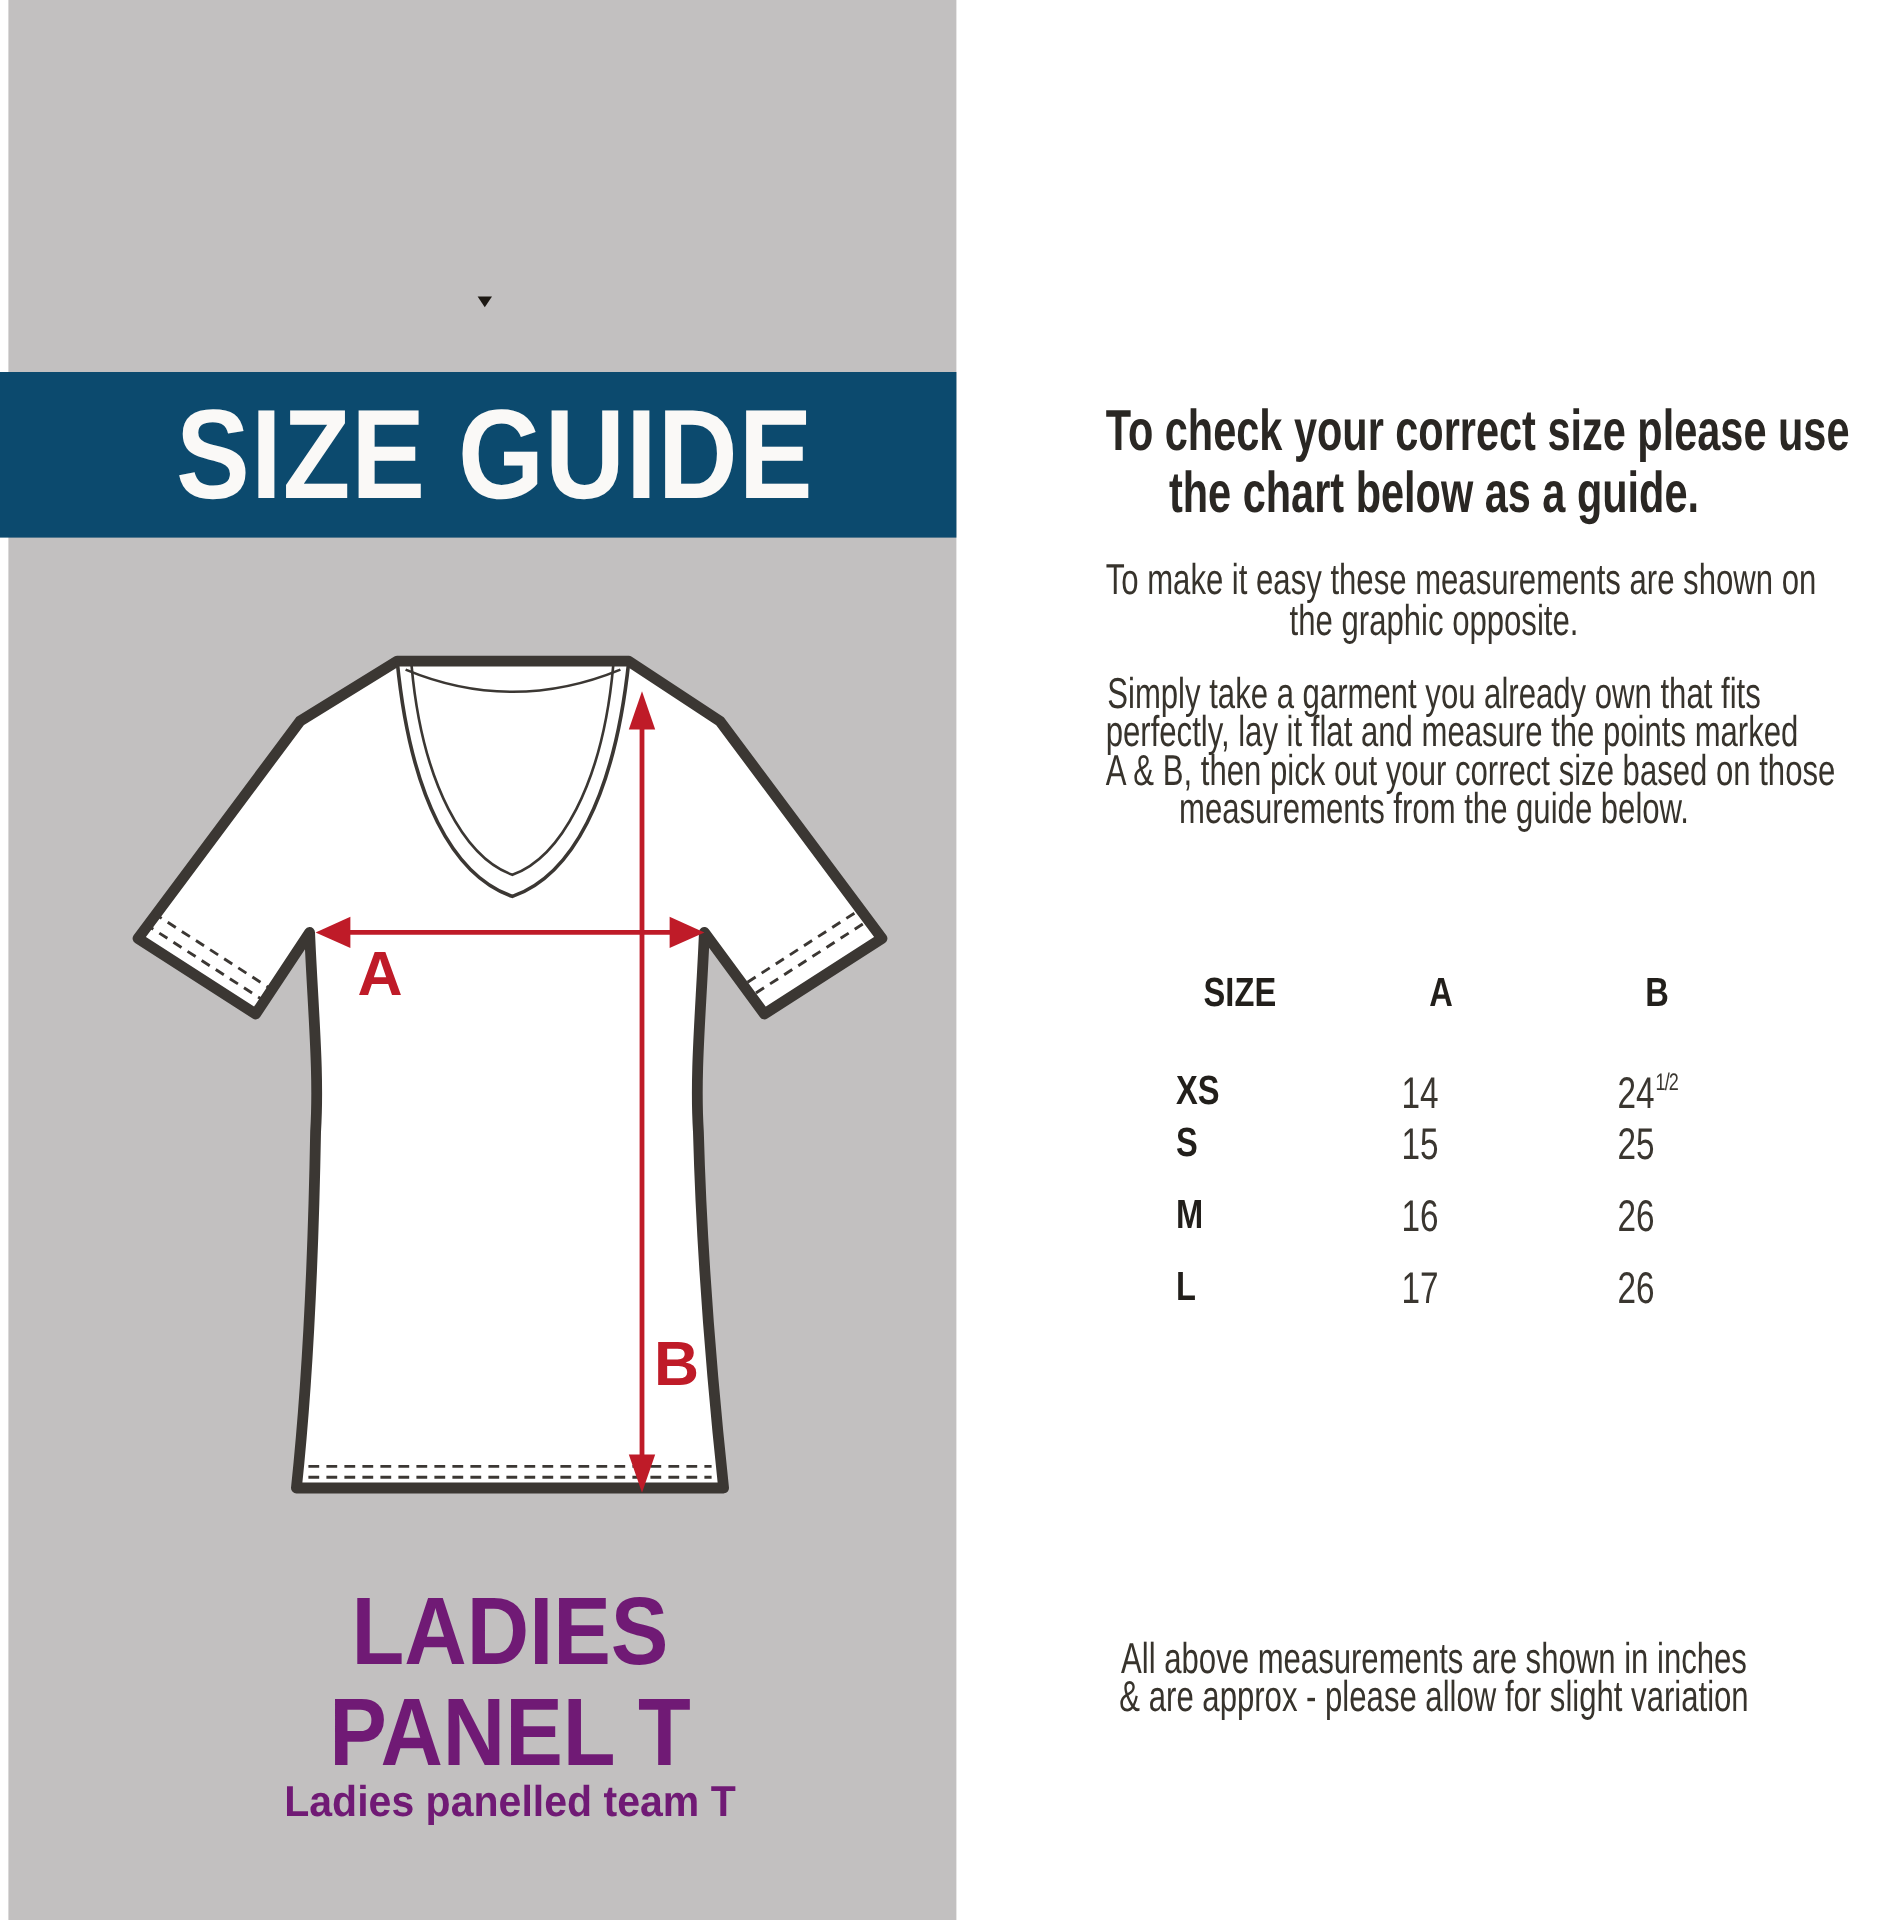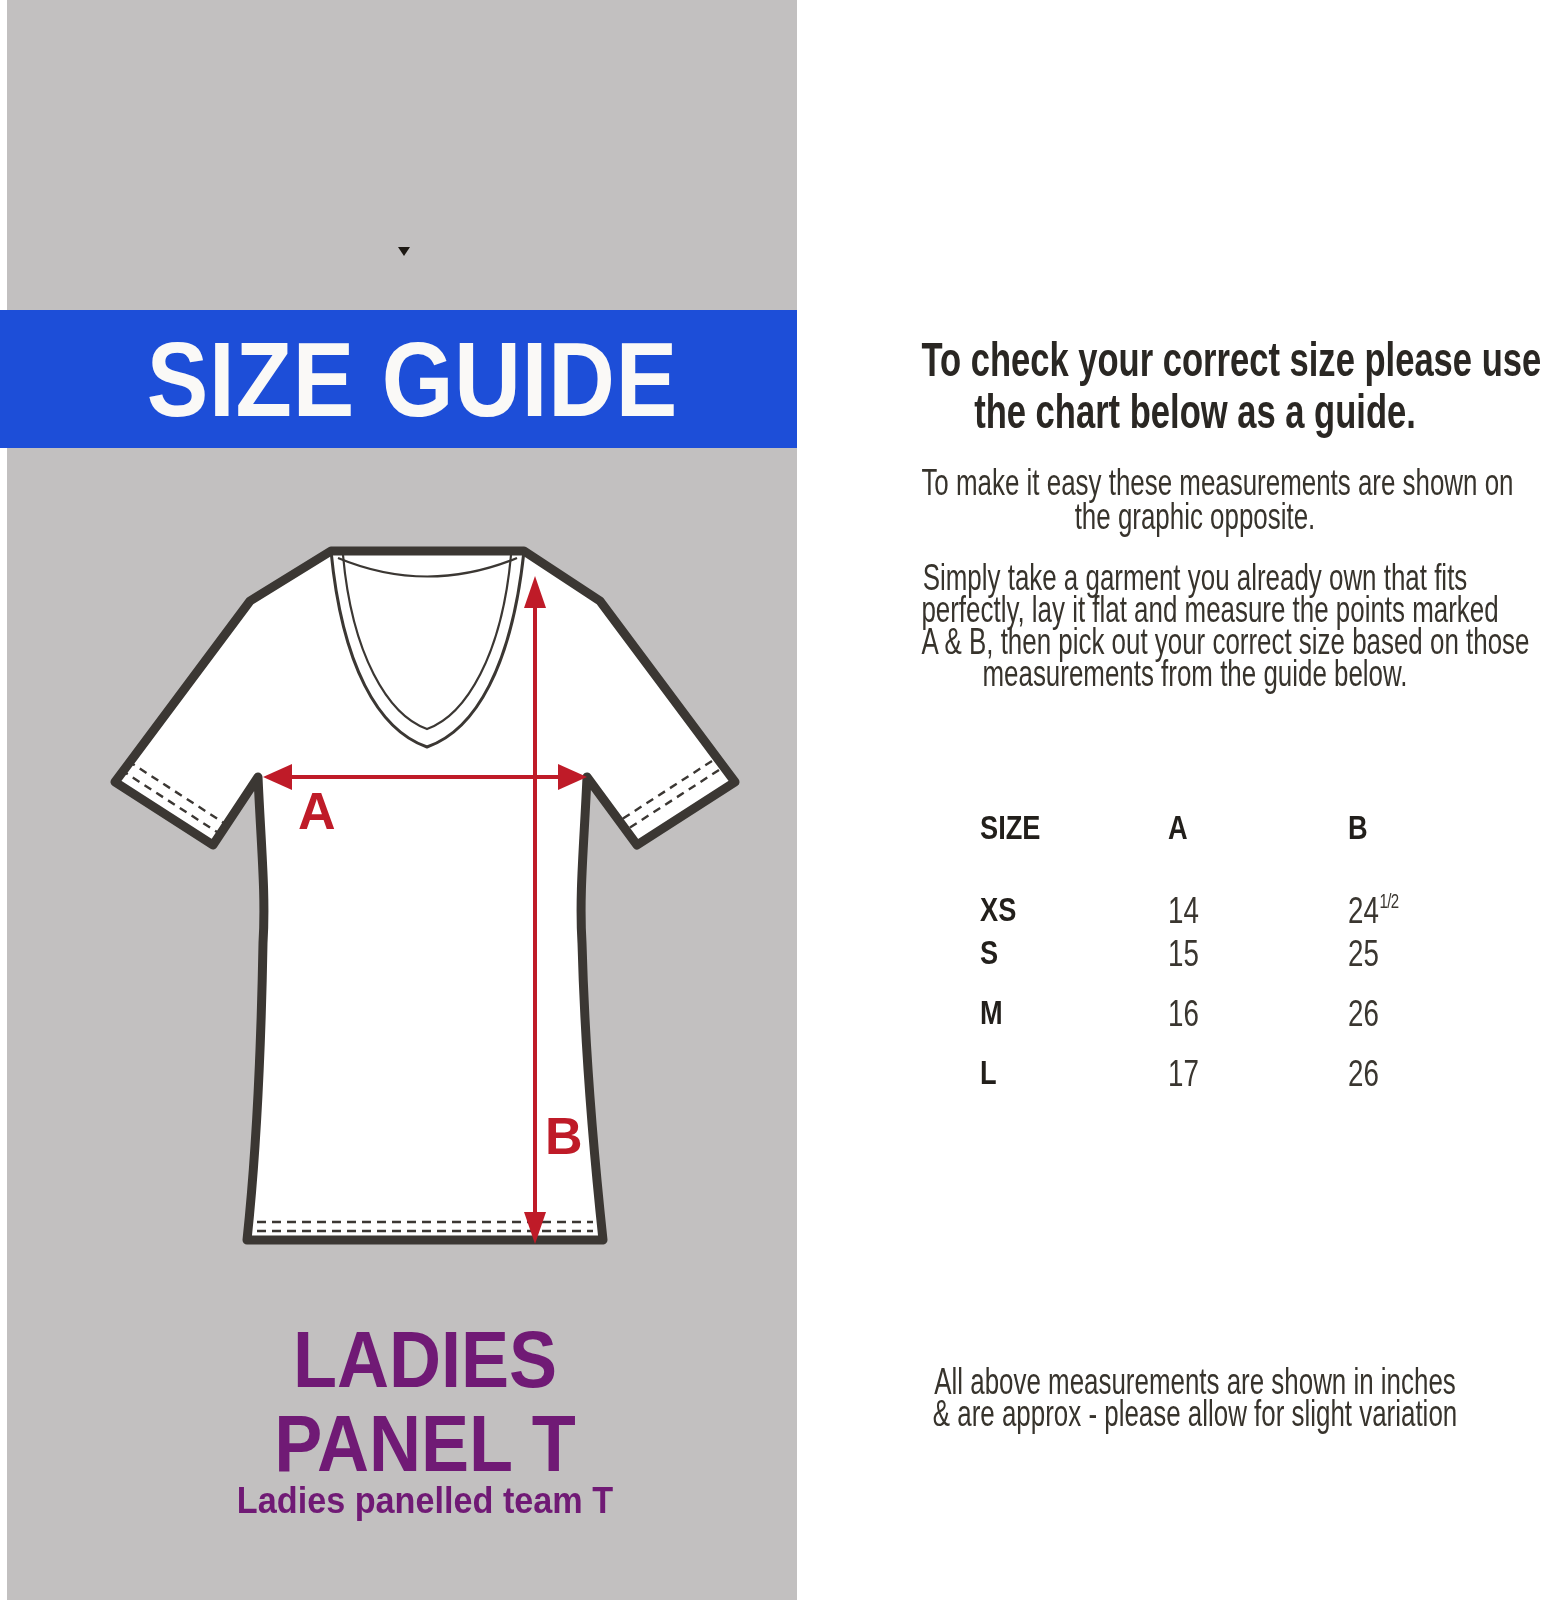--- a/index.html
+++ b/index.html
@@ -4,21 +4,21 @@
 <style>
   html,body{margin:0;padding:0;background:#ffffff;}
   #page{position:relative;width:1565px;height:1600px;background:#ffffff;overflow:hidden;
         font-family:"Liberation Sans",sans-serif;}
   .abs{position:absolute;}
 
   
   #gray-panel{left:7px;top:0;width:790px;height:1600px;background:#c2c0c0;}
 
   
-  #banner{left:0;top:310px;width:797px;height:138px;background:#1d4ed8;
+  #banner{left:0;top:310px;width:797px;height:138px;background:#0c4a6e;
           display:flex;align-items:center;justify-content:center;}
   #banner .txt{display:inline-block;margin-left:28px;color:#faf9f7;font-size:106px;
                font-weight:700;letter-spacing:1px;transform:scaleX(.87);white-space:nowrap;}
 
   
   #tiny-arrow{left:398px;top:247px;width:0;height:0;
               border-left:6px solid transparent;border-right:6px solid transparent;
               border-top:9px solid #1c1813;}
 
   
@@ -121,21 +121,21 @@
       <div class="rline">A &amp; B, then pick out your correct size based on those</div>
       <div class="rline">measurements from the guide below.</div>
     </div>
     <div id="footnote">
       <div class="rline">All above measurements are shown in inches</div>
       <div class="rline">&amp; are approx - please allow for slight variation</div>
     </div>
   </div>
 
   <div class="abs" id="size-table">
-    <div class="trow" style="top:0;">
+    <div class="trow" style="top:0;margin-left:23px;">
       <span class="c1"><span class="th">SIZE</span></span>
       <span class="c2"><span class="th">A</span></span>
       <span class="c3"><span class="th">B</span></span>
     </div>
 
     <div class="trow" style="top:62px;margin-top:20px;">
       <span class="c1"><span class="tsize">XS</span></span>
       <span class="c2"><span class="tnum"><span>14</span><sup></sup></span></span>
       <span class="c3"><span class="tnum"><span>24</span><sup>1/2</sup></span></span>
     </div>

